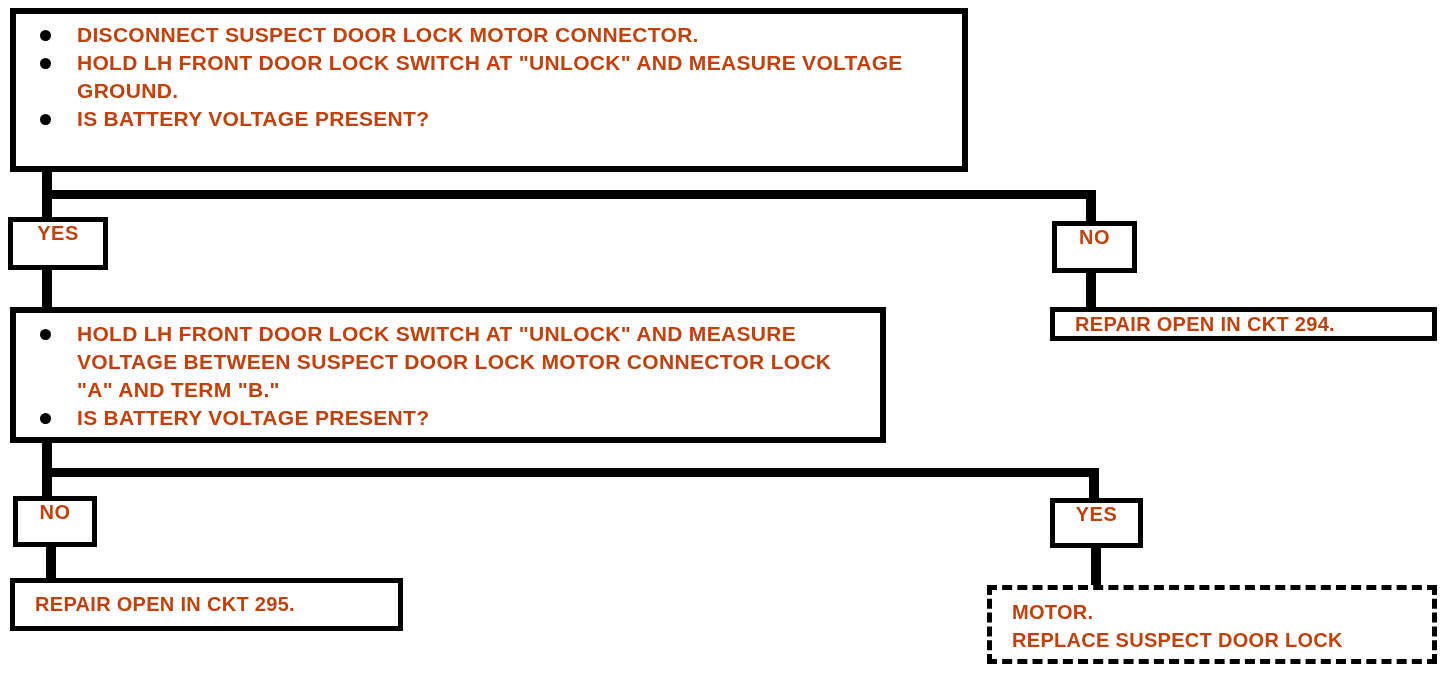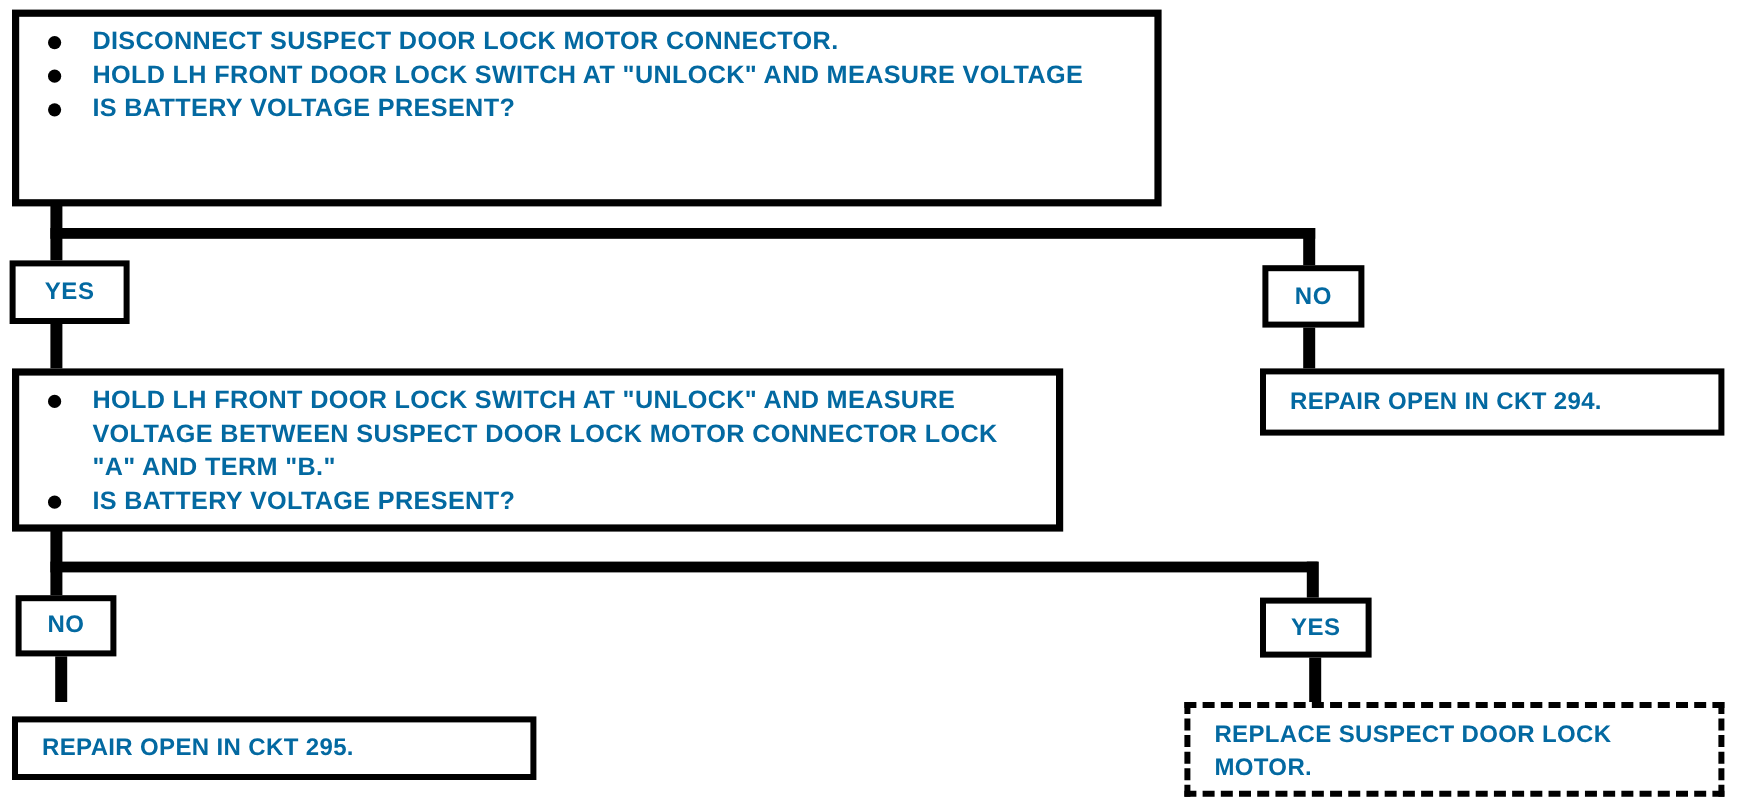--- a/index.html
+++ b/index.html
@@ -2,21 +2,21 @@
 <html><head>
 <meta charset="utf-8">
 <style>
   * { margin: 0; padding: 0; box-sizing: border-box; }
   html, body { background: #ffffff; }
   .page {
     position: relative;
     width: 1456px;
     height: 674px;
     background: #ffffff;
-    color: #0369a1;
+    color: #c2410c;
     font-family: "Liberation Sans", sans-serif;
     overflow: hidden;
   }
   .node {
     position: absolute;
     background: #ffffff;
     border: 5px solid #000000;
   }
   .step-box { border-width: 6px; }
   .step-content { padding: 7px 8px 0 10px; }
@@ -33,21 +33,21 @@
     width: 11px;
     height: 11px;
     border-radius: 50%;
     background: #000000;
     margin: 9px 26px 0 14px;
   }
   .bline.plain .bullet { visibility: hidden; }
   .btxt { white-space: pre; }
   .decision-box {
     display: flex;
-    align-items: center;
+    align-items: flex-start;
     justify-content: center;
     font-weight: bold;
     font-size: 20px;
     letter-spacing: 0.5px;
   }
   .terminal-box {
     display: flex;
     align-items: center;
     font-weight: bold;
     font-size: 20px;
@@ -73,20 +73,24 @@
   <div class="node step-box" style="left:10px; top:8px; width:958px; height:164px;">
     <div class="step-content">
       <div class="bline">
         <span class="bullet"></span>
         <span class="btxt">DISCONNECT SUSPECT DOOR LOCK MOTOR CONNECTOR.</span>
       </div>
       <div class="bline">
         <span class="bullet"></span>
         <span class="btxt">HOLD LH FRONT DOOR LOCK SWITCH AT "UNLOCK" AND MEASURE VOLTAGE</span>
       </div>
+      <div class="bline plain">
+        <span class="bullet"></span>
+        <span class="btxt">GROUND.</span>
+      </div>
       <div class="bline">
         <span class="bullet"></span>
         <span class="btxt">IS BATTERY VOLTAGE PRESENT?</span>
       </div>
     </div>
   </div>
 
   <div class="conn" style="left:42px; top:170px; width:10px; height:48px;"></div>
   <div class="conn" style="left:42px; top:190px; width:1054px; height:9px;"></div>
   <div class="conn" style="left:1086px; top:190px; width:10px; height:33px;"></div>
@@ -94,21 +98,21 @@
   <div class="node decision-box" style="left:8px; top:217px; width:100px; height:53px;">
     <span>YES</span>
   </div>
 
   <div class="node decision-box" style="left:1052px; top:221px; width:85px; height:52px;">
     <span>NO</span>
   </div>
 
   <div class="conn" style="left:1086px; top:273px; width:10px; height:35px;"></div>
 
-  <div class="node terminal-box" style="left:1050px; top:307px; width:387px; height:56px;">
+  <div class="node terminal-box" style="left:1050px; top:307px; width:387px; height:34px;">
     <span class="ttxt">REPAIR OPEN IN CKT 294.</span>
   </div>
 
   <div class="conn" style="left:42px; top:270px; width:10px; height:38px;"></div>
 
   <div class="node step-box" style="left:10px; top:307px; width:876px; height:136px;">
     <div class="step-content">
       <div class="bline">
         <span class="bullet"></span>
         <span class="btxt">HOLD LH FRONT DOOR LOCK SWITCH AT "UNLOCK" AND MEASURE</span>
@@ -135,26 +139,26 @@
   <div class="node decision-box" style="left:13px; top:496px; width:84px; height:51px;">
     <span>NO</span>
   </div>
 
   <div class="node decision-box" style="left:1050px; top:498px; width:93px; height:50px;">
     <span>YES</span>
   </div>
 
   <div class="conn" style="left:46px; top:547px; width:10px; height:38px;"></div>
 
-  <div class="node terminal-box" style="left:10px; top:597px; width:437px; height:53px;">
+  <div class="node terminal-box" style="left:10px; top:578px; width:393px; height:53px;">
     <span class="ttxt">REPAIR OPEN IN CKT 295.</span>
   </div>
 
   <div class="conn" style="left:1091px; top:548px; width:10px; height:37px;"></div>
 
   <div class="node terminal-box replace-box" style="left:987px; top:585px; width:450px; height:79px;">
     <div class="ttxt">
+      <div>MOTOR.</div>
       <div>REPLACE SUSPECT DOOR LOCK</div>
-      <div>MOTOR.</div>
     </div>
   </div>
 
 </div>
 
 </body></html>

